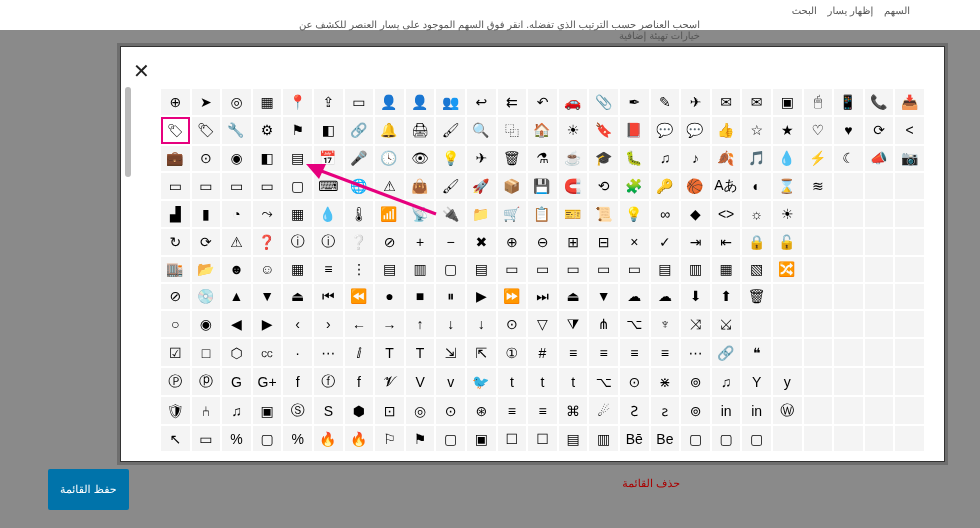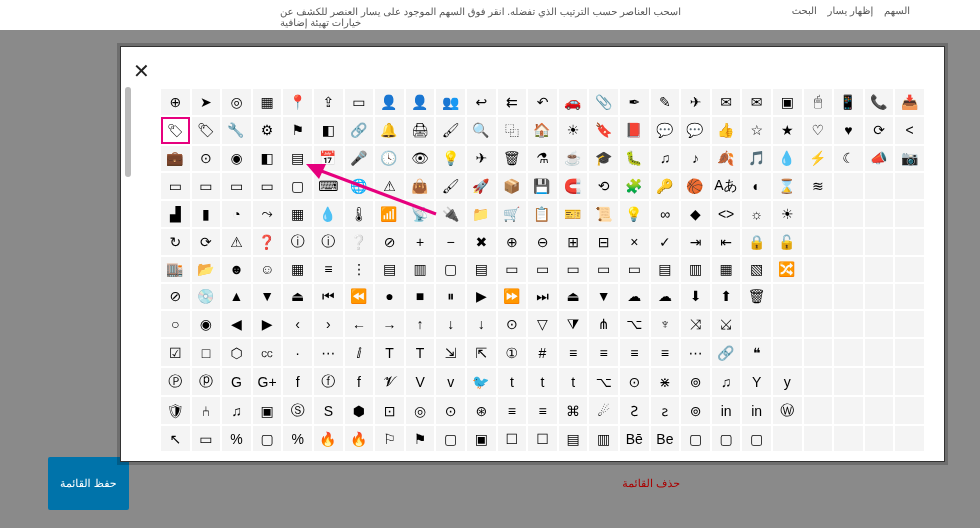--- a/index.html
+++ b/index.html
@@ -1,21 +1,21 @@
 <!DOCTYPE html>
 <html><head>
 <meta charset="utf-8">
 <style>
 body{margin:0;background:#8a8a8a;font-family:Arial,sans-serif;width:980px;height:528px;overflow:hidden;position:relative;direction:rtl}
 .underlay{position:absolute;inset:0;background:linear-gradient(to bottom,#fff 0,#fff 30px,#8a8a8a 30px)}
-.top-text{position:absolute;top:6px;left:280px;right:280px;color:#555;font-size:10px;text-align:left}
+.top-text{position:absolute;top:19px;left:280px;right:280px;color:#555;font-size:10px;text-align:right}
 .top-tabs{position:absolute;top:5px;right:70px;color:#555;font-size:10px}
 .top-tabs span{margin-left:8px}
 .delete-link{position:absolute;bottom:38px;right:300px;color:#a00;font-size:11px;}
-.save-btn{position:absolute;bottom:18px;left:48px;background:#0073aa;color:#fff;padding:20px 12px;border-radius:2px;font-size:11px}
+.save-btn{position:absolute;bottom:18px;left:48px;background:#0073aa;color:#fff;padding:14px 12px;border-radius:2px;font-size:11px}
 .modal{position:absolute;top:46px;left:120px;right:35px;bottom:66px;background:#fff;border:1px solid #333;box-shadow:0 0 0 3px rgba(0,0,0,.2)}
 .close{position:absolute;top:12px;left:12px;font-size:20px;cursor:pointer;color:#222}
 .scrollbar{position:absolute;top:40px;left:4px;width:6px;height:90px;background:#bbb;border-radius:3px}
 .grid{position:absolute;top:42px;left:40px;right:20px;bottom:10px;display:grid;grid-template-columns:repeat(25,1fr);gap:2px;direction:ltr}
 .cell{background:#f4f4f4;display:flex;align-items:center;justify-content:center;font-size:14px;color:#000;cursor:pointer;font-family:Arial,'Segoe UI Symbol',sans-serif}
 .cell.sel{background:#fff;border:2px solid #e6007e;font-size:13px}
 .arrow{position:absolute;top:112px;left:180px;width:140px;height:60px;pointer-events:none}
 .arrow line{stroke:#e6007e;stroke-width:3}
 .arrow polygon{fill:#e6007e}
 .wm{position:absolute;top:220px;left:50%;transform:translateX(-50%);font-size:40px;font-weight:600;color:rgba(160,160,160,.35);letter-spacing:4px;pointer-events:none;direction:ltr}

